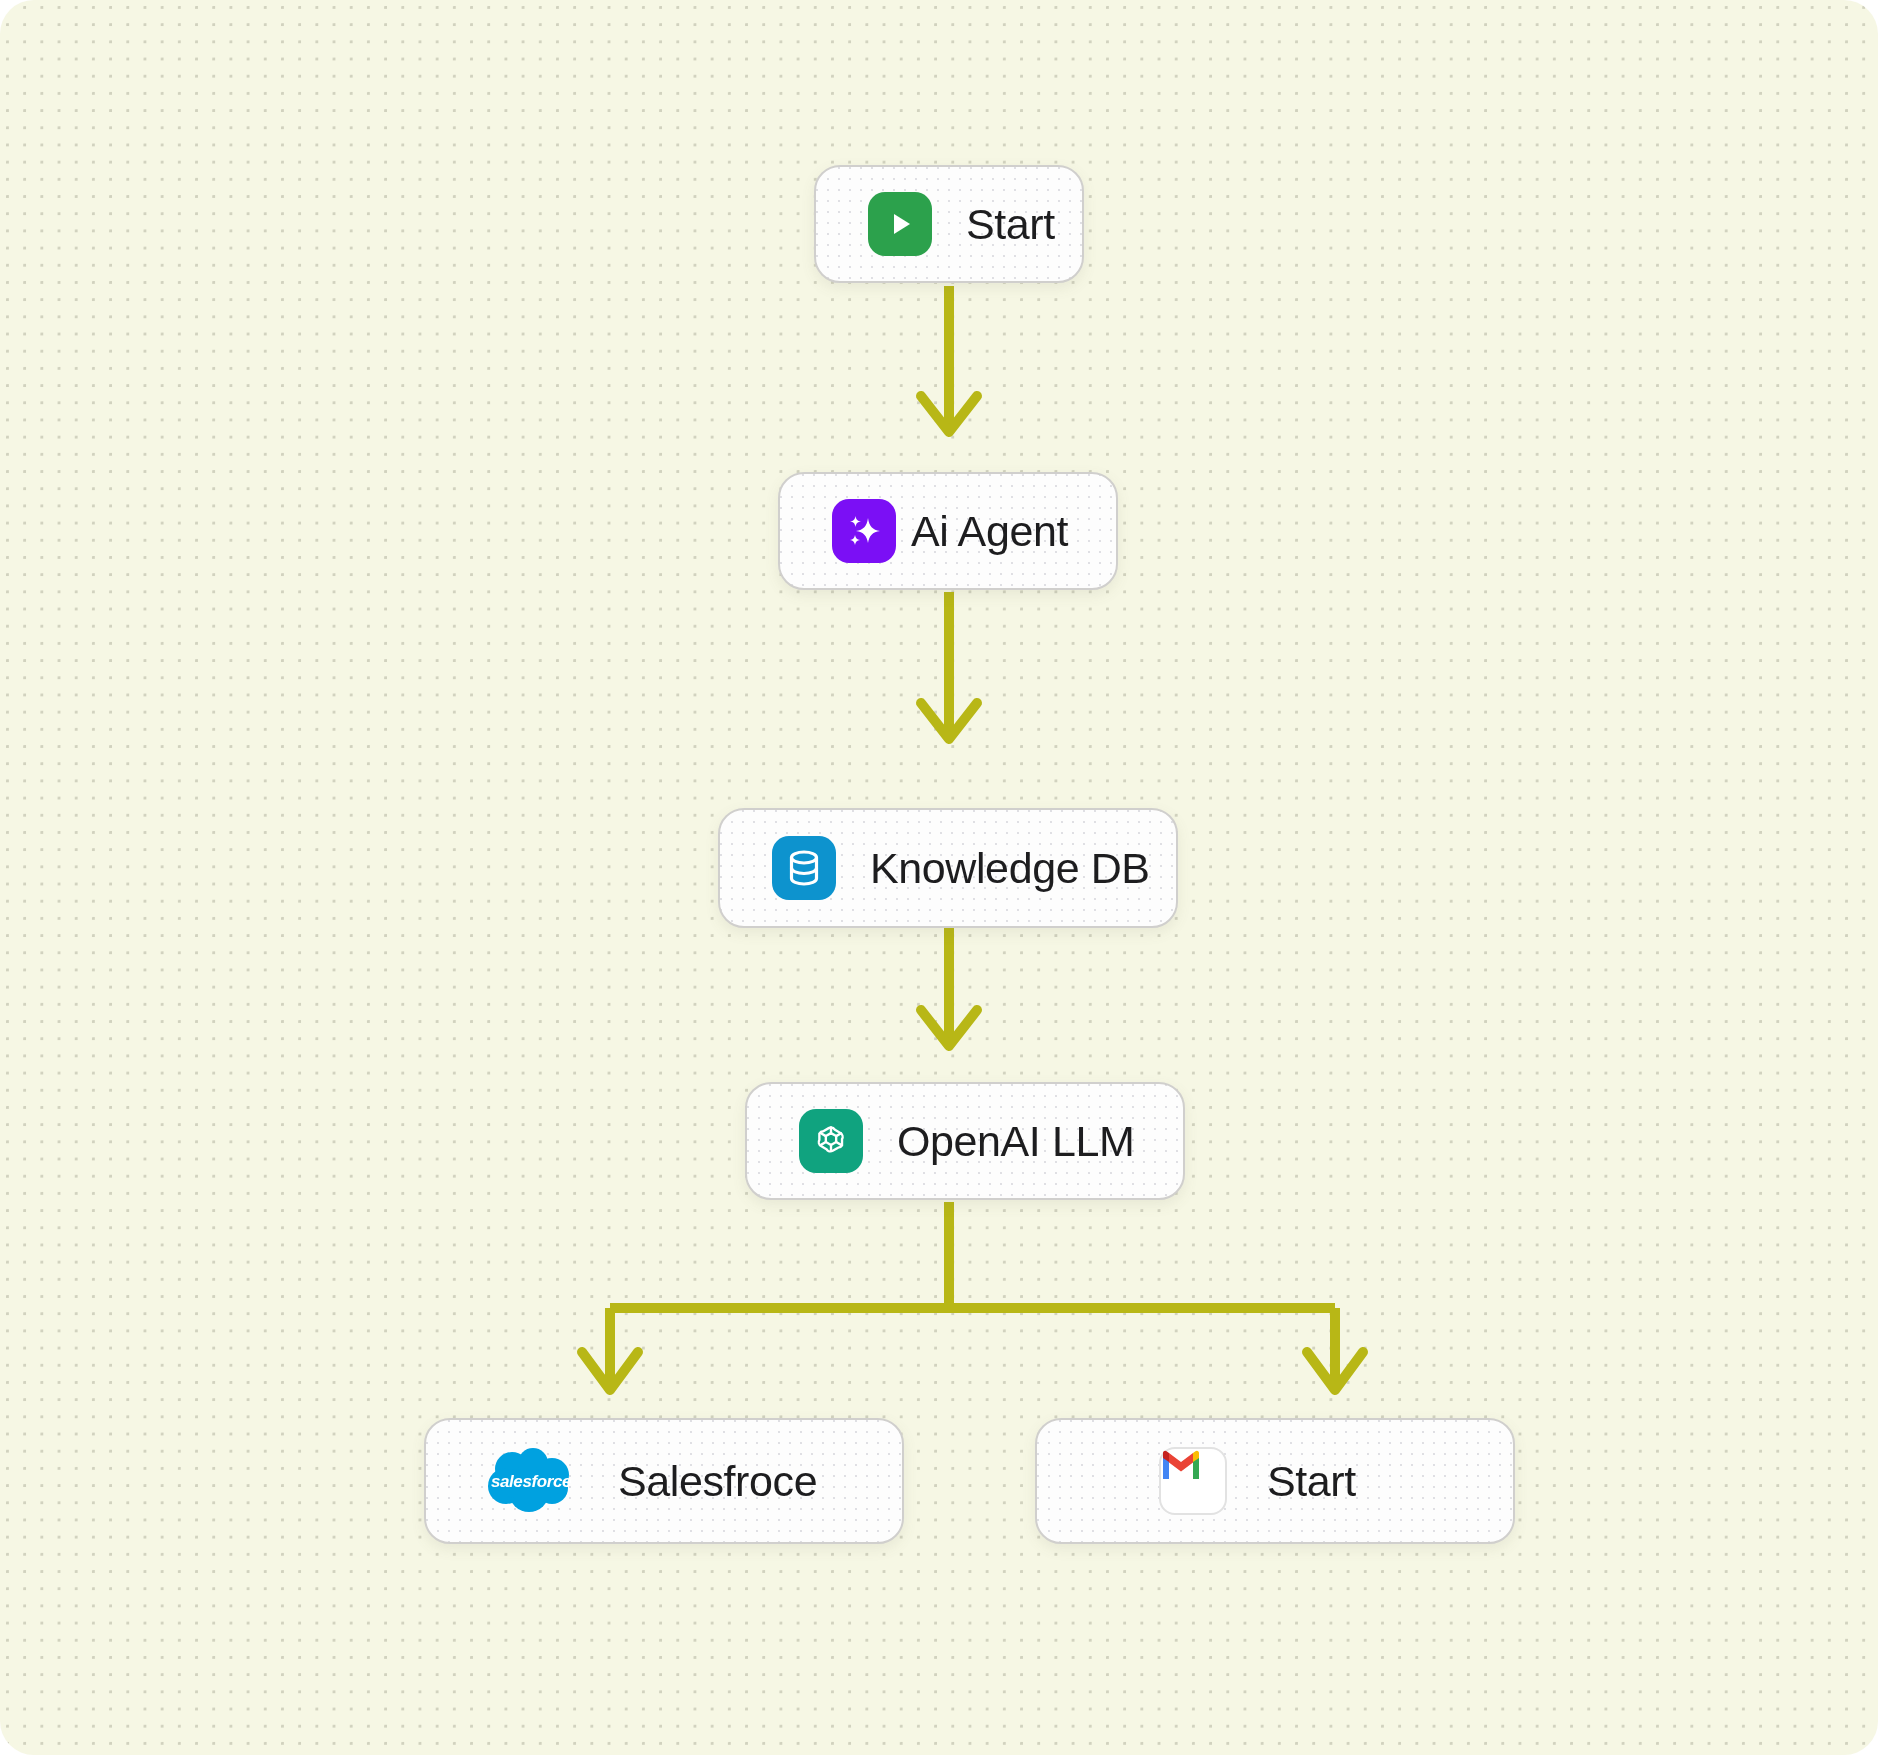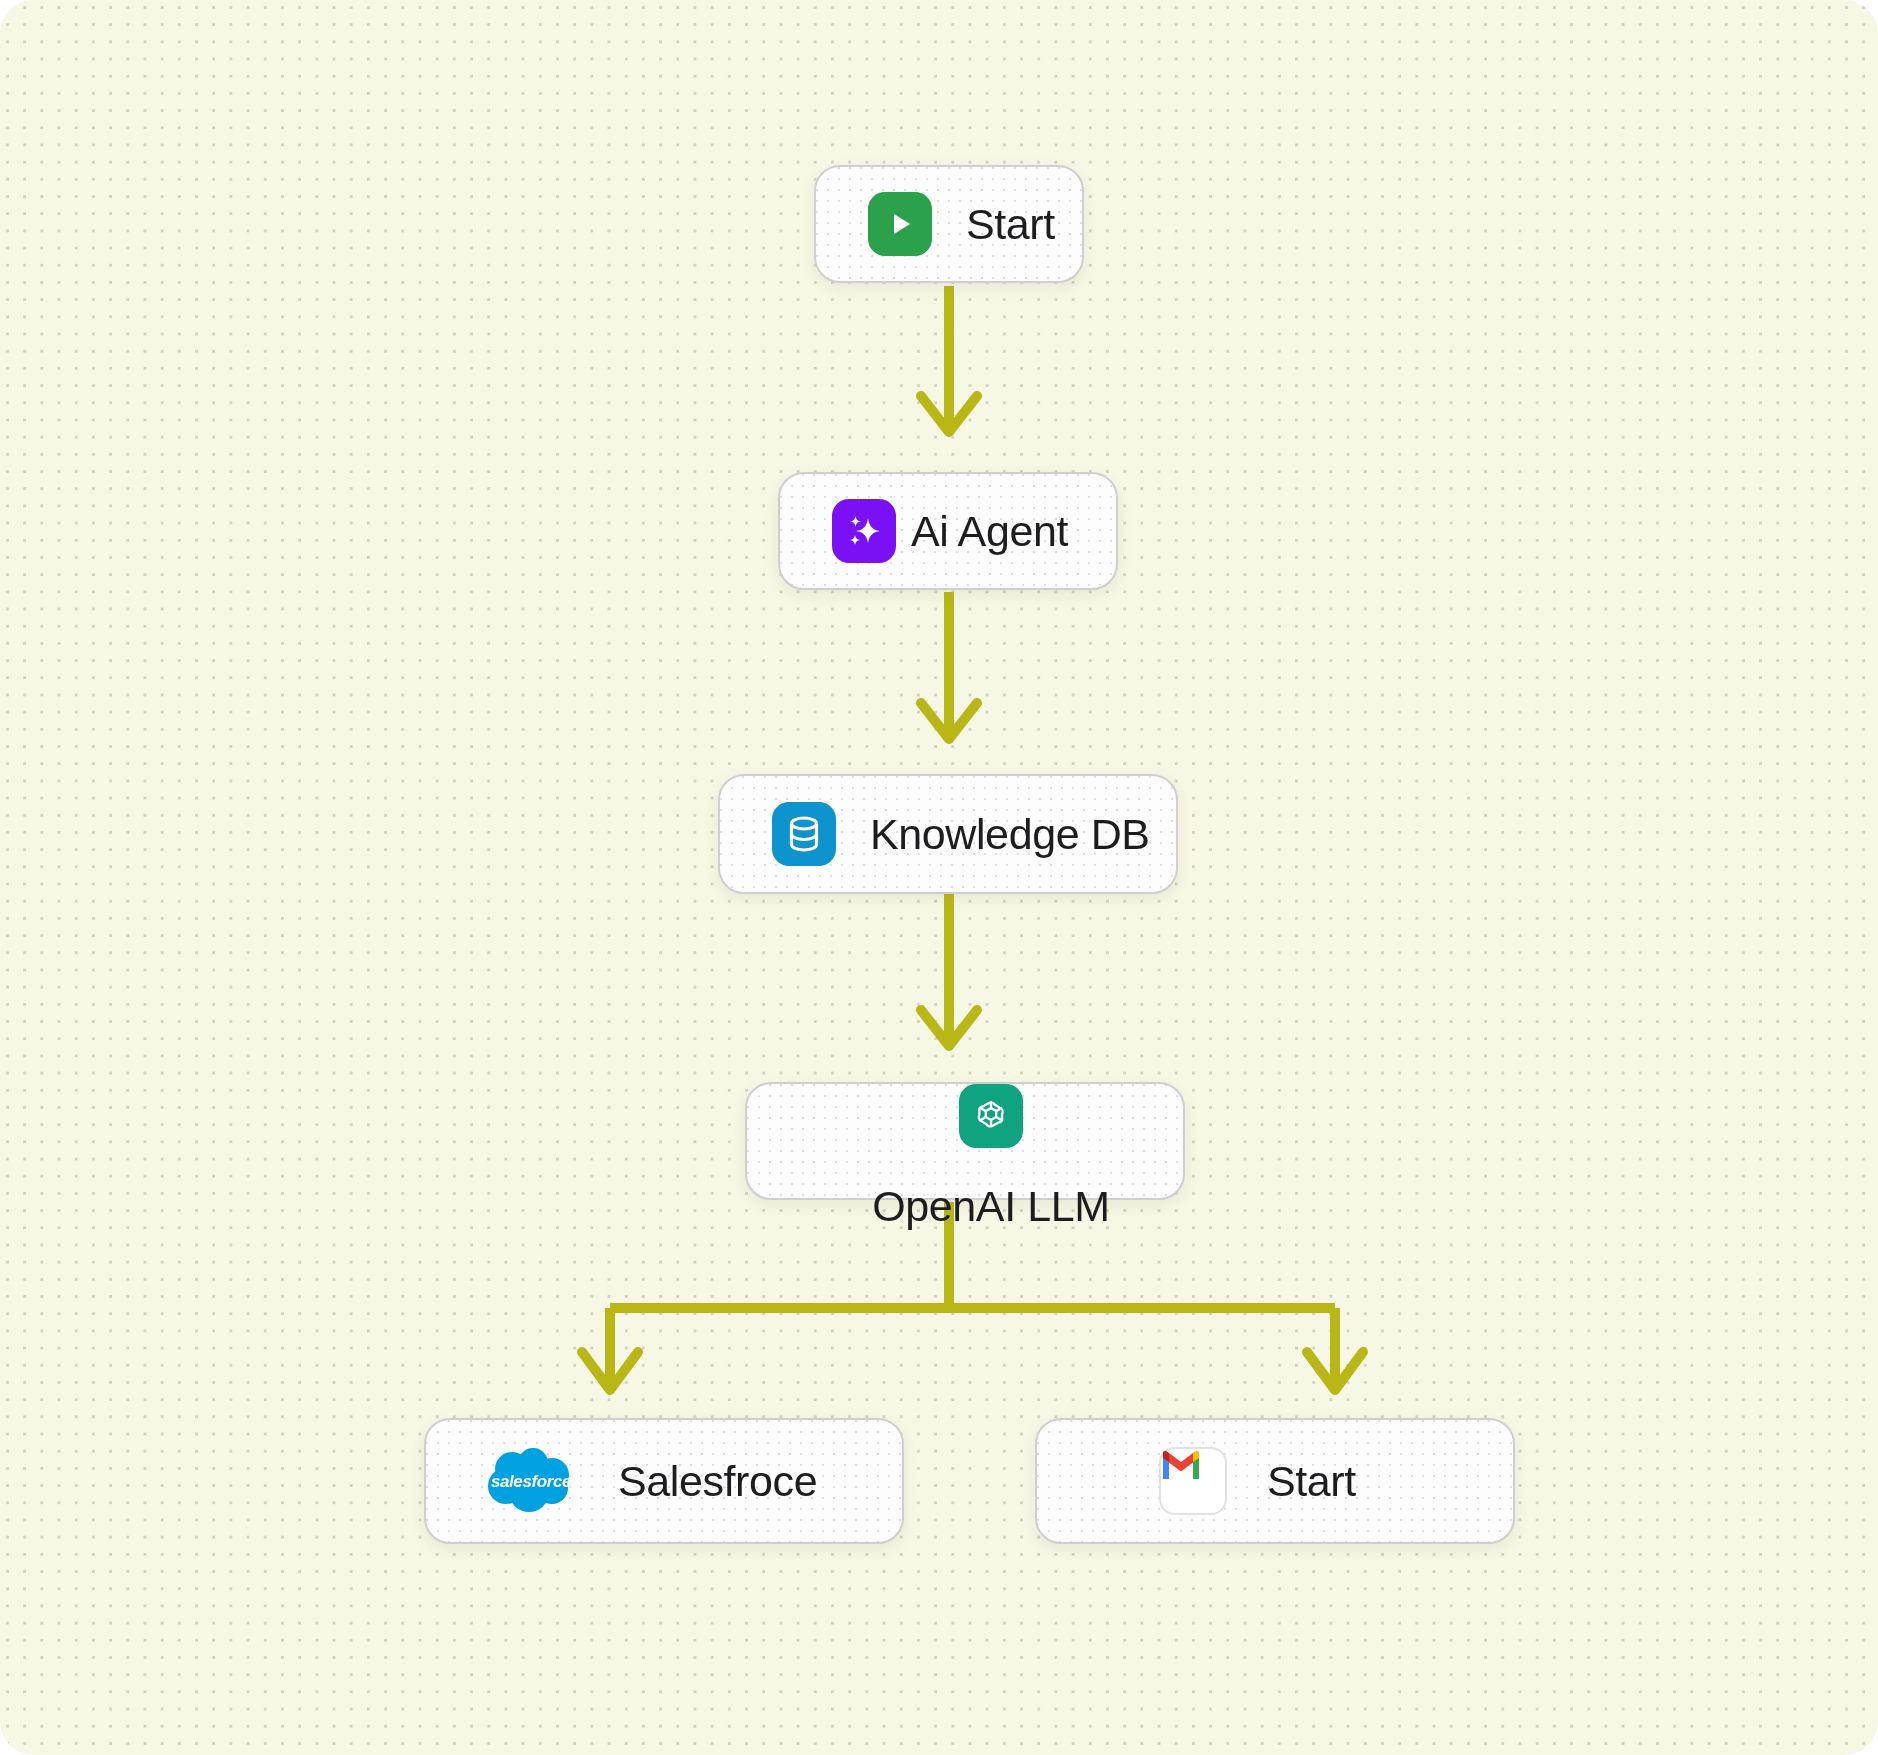--- a/index.html
+++ b/index.html
@@ -60,22 +60,22 @@
   .node-icon {
     flex: 0 0 auto;
     display: flex;
     align-items: center;
     justify-content: center;
   }
 
   
   #node-start      { left: 814px;  top: 165px;  width: 270px; height: 118px; padding-left: 52px; gap: 34px; }
   #node-ai-agent   { left: 778px;  top: 472px;  width: 340px; height: 118px; padding-left: 52px; gap: 15px; }
-  #node-knowledge  { left: 718px;  top: 774px;  width: 460px; height: 120px; padding-left: 52px; gap: 34px; }
-  #node-openai     { left: 745px;  top: 1082px; width: 440px; height: 118px; padding-left: 52px; gap: 34px; flex-direction: column; }
+  #node-knowledge  { left: 718px;  top: 808px;  width: 460px; height: 120px; padding-left: 52px; gap: 34px; }
+  #node-openai     { left: 745px;  top: 1082px; width: 440px; height: 118px; padding-left: 52px; gap: 34px; }
   #node-salesforce { left: 424px;  top: 1418px; width: 480px; height: 126px; padding-left: 50px; gap: 30px; }
   #node-gmail      { left: 1035px; top: 1418px; width: 480px; height: 126px; padding-left: 122px; gap: 40px; }
 
   
   .tile {
     width: 64px;
     height: 64px;
     border-radius: 17px;
     display: flex;
     align-items: center;

